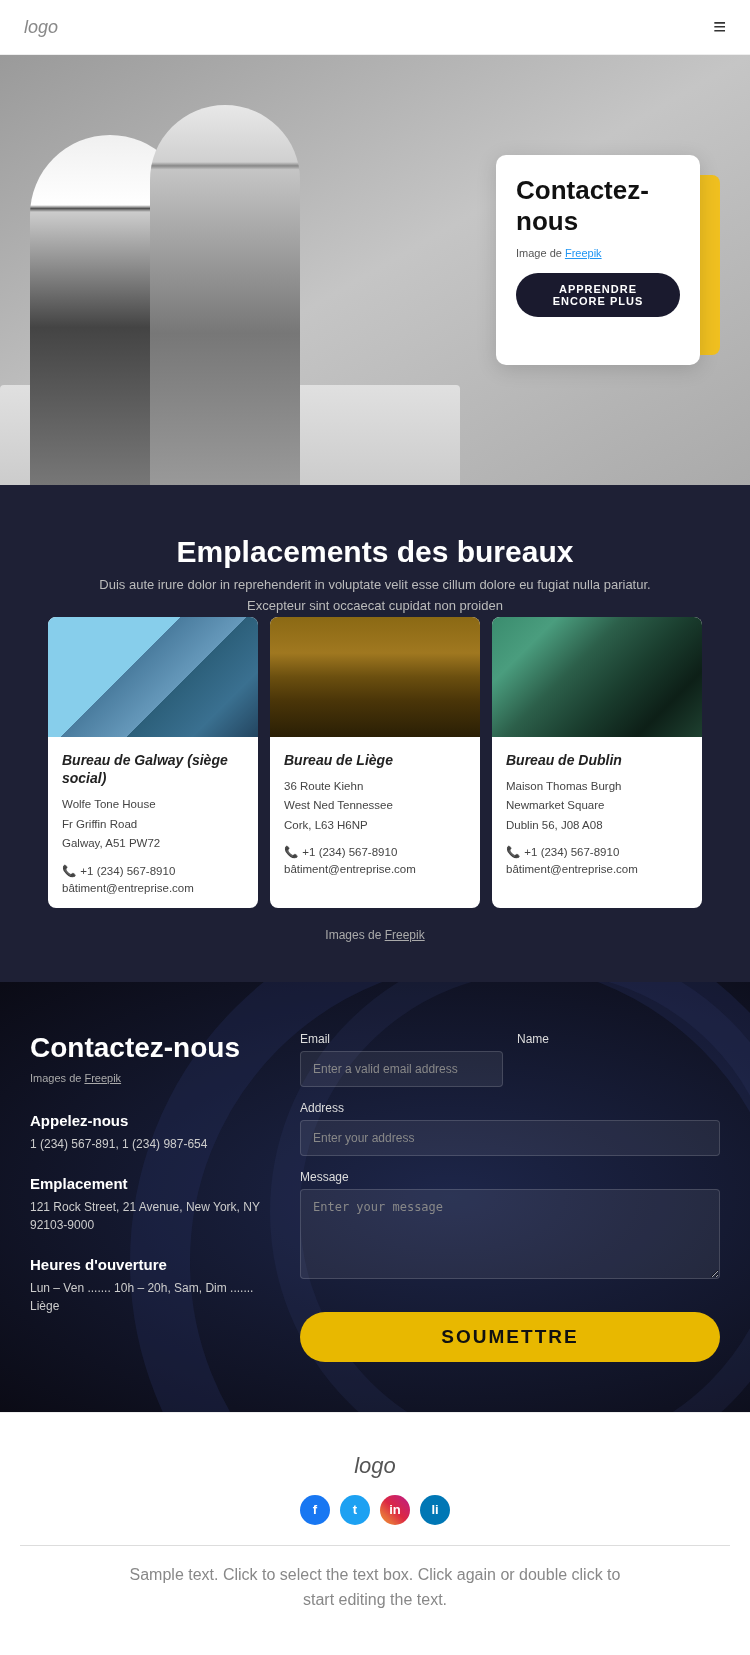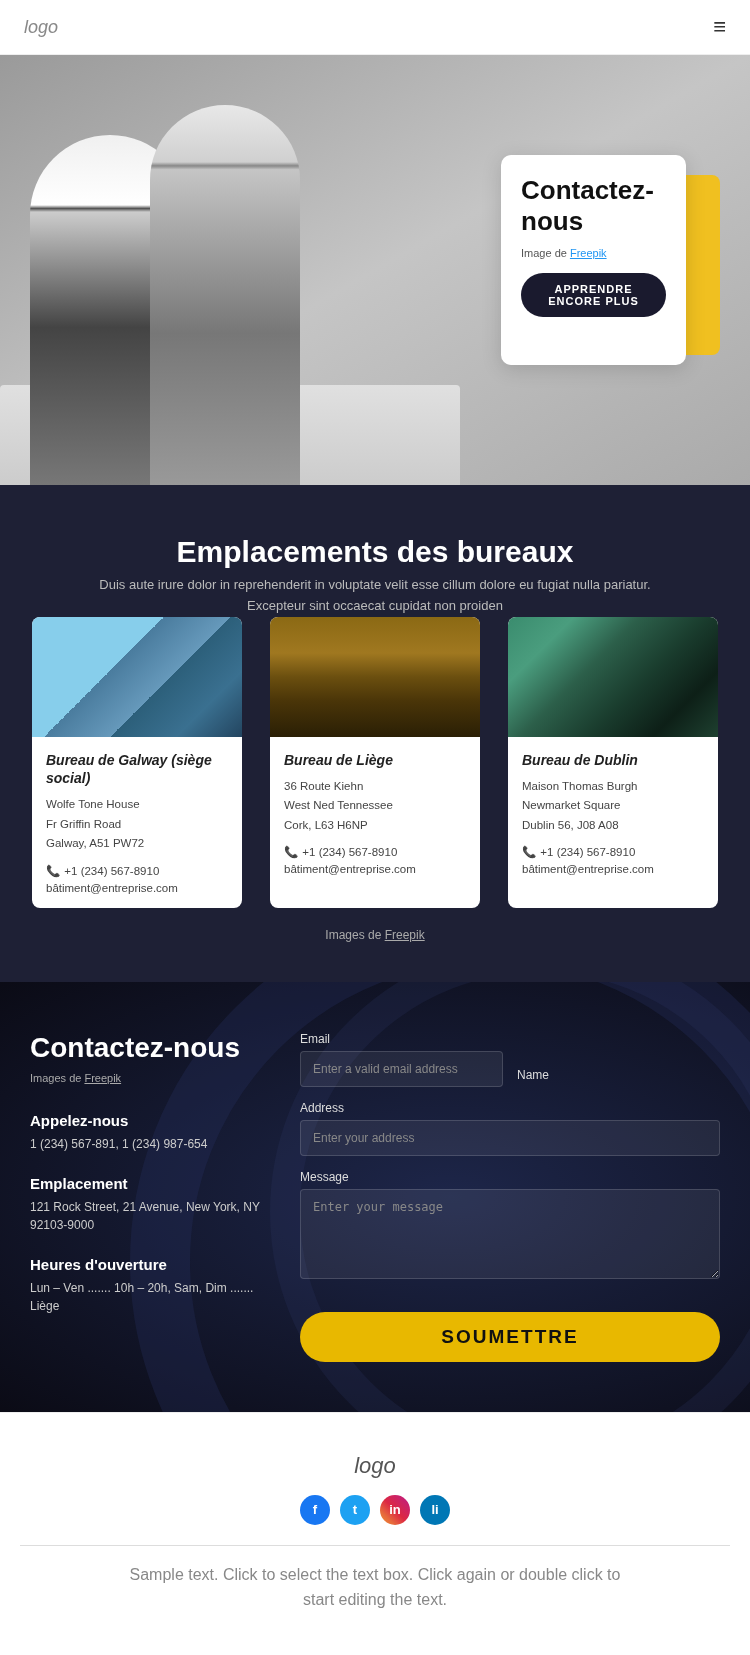--- a/index.html
+++ b/index.html
@@ -28,22 +28,22 @@
     .hero-card-yellow {
       position: absolute;
       top: 120px; right: 30px;
       width: 200px; height: 180px;
       background: #f0c020;
       border-radius: 8px;
       z-index: 1;
     }
     .hero-card-white {
       position: absolute;
-      top: 100px; right: 64px;
-      width: 185px; height: 210px;
+      top: 100px; right: 50px;
+      width: 204px; height: 210px;
       background: #fff;
       border-radius: 10px;
       padding: 20px;
       z-index: 2;
       box-shadow: 0 4px 20px rgba(0,0,0,0.15);
     }
     .hero-card-white h2 {
       font-size: 26px;
       font-weight: 900;
       color: #111;
@@ -89,21 +89,21 @@
       font-size: 13px;
       color: #bbb;
       line-height: 1.6;
       max-width: 560px;
       margin-left: auto;
       margin-right: auto;
       text-align: center;
     }
     .offices-grid {
       display: flex;
-      gap: 28px;
+      gap: 12px;
       justify-content: center;
     }
     .office-card {
       background: #fff;
       border-radius: 8px;
       width: 210px;
       overflow: hidden;
       text-align: left;
     }
     
@@ -226,21 +226,20 @@
     }
     .form-row {
       display: flex;
       gap: 14px;
       margin-bottom: 14px;
     }
     .form-group {
       flex: 1;
       display: flex;
       flex-direction: column;
-      justify-content: flex-end;
     }
     .form-group label {
       font-size: 12px;
       color: #ddd;
       margin-bottom: 5px;
       font-weight: 500;
     }
     .form-group input,
     .form-group textarea {
       background: rgba(255,255,255,0.07);

